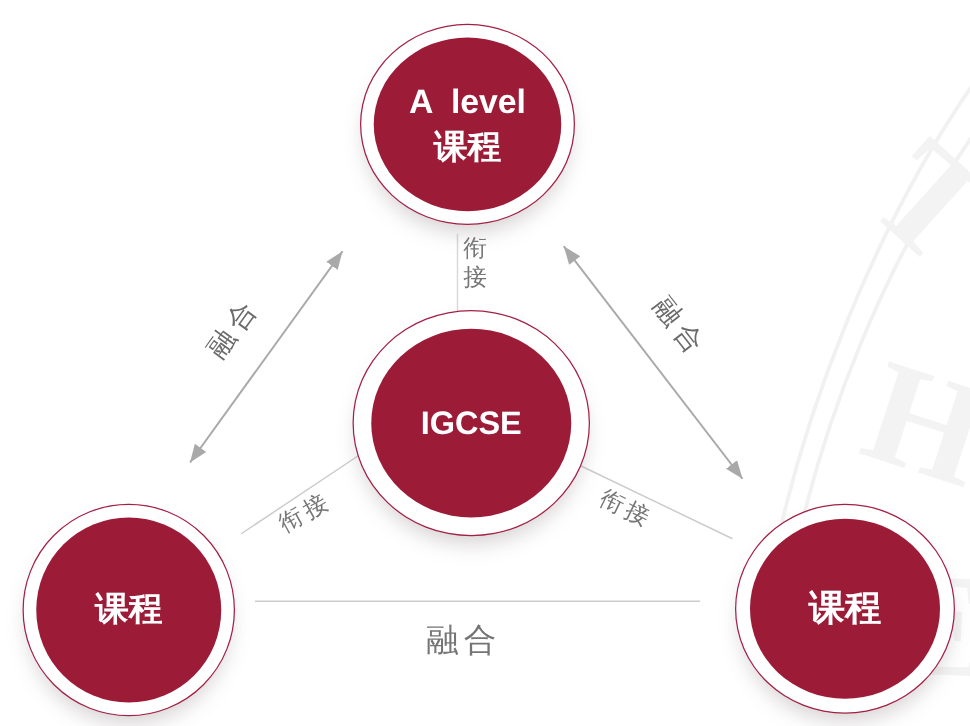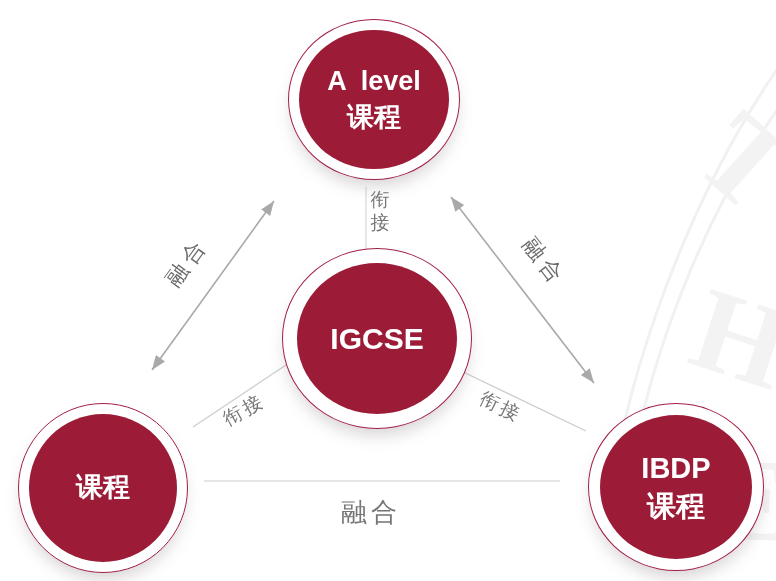--- a/index.html
+++ b/index.html
@@ -27,21 +27,21 @@
   .core{
     flex:1;border-radius:50%;background:var(--accent,#9c1c38);
     color:var(--node-text,#ffffff);
     display:flex;flex-direction:column;align-items:center;justify-content:center;
     font-weight:bold;text-align:right;line-height:1.32;
   }
   .node-line{white-space:pre;}
   #node-a-level {left:288px;top:19px; width:172px;height:161px;padding:10px;}
   #node-a-level  .core{font-size:27px;}
   #node-igcse   {left:282px;top:248px;width:190px;height:181px;padding:14px;}
-  #node-igcse    .core{font-size:30px;}
+  #node-igcse    .core{font-size:26px;}
   #node-us-ap   {left:18px; top:403px;width:170px;height:170px;padding:10px;}
   #node-us-ap    .core{font-size:27px;}
   #node-ibdp    {left:588px;top:403px;width:176px;height:168px;padding:11px;}
   #node-ibdp     .core{font-size:29px;}
   
   .edge-label{
     position:absolute;color:var(--label,#767676);
     font-size:19px;letter-spacing:3px;white-space:nowrap;
     transform:translate(-50%,-50%);
   }
@@ -109,18 +109,17 @@
   </div>
 
   <div class="node" id="node-us-ap">
     <div class="core">
       <span class="node-line">课程</span>
     </div>
   </div>
 
   <div class="node" id="node-ibdp">
     <div class="core">
-      <span class="node-line">IBDP</span>
       <span class="node-line">课程</span>
     </div>
   </div>
 
 </div>
 
 </body></html>

